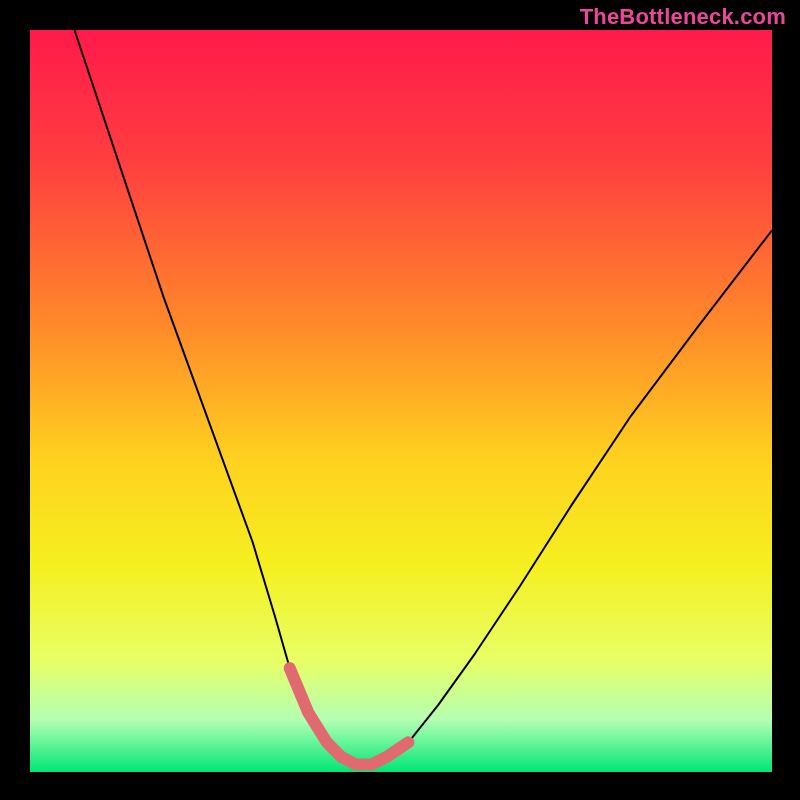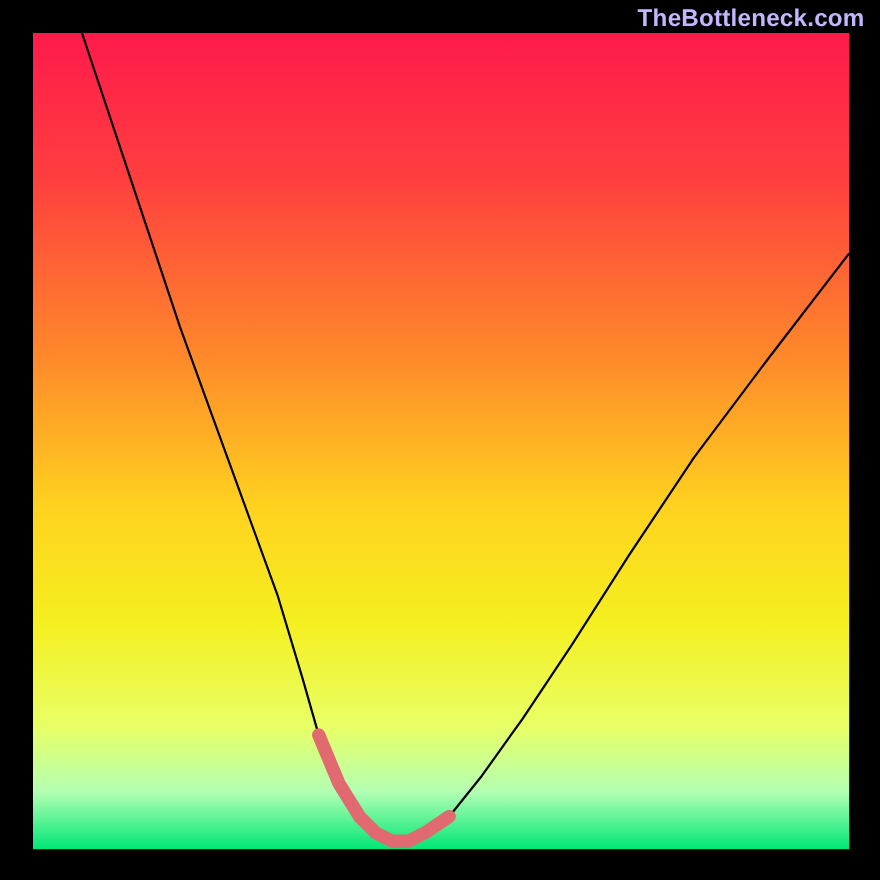--- a/index.html
+++ b/index.html
@@ -18,21 +18,21 @@
     height: 800px;
     background: #000;
   }
   .watermark {
     position: absolute;
     top: 4px;
     right: 14px;
     font-family: Arial, Helvetica, sans-serif;
     font-size: 22px;
     font-weight: 600;
-    color: #c4b5fd;
+    color: #ec4899;
     letter-spacing: 0.2px;
     margin-left: 24px;
   }
   svg {
     position: absolute;
     left: 0;
     top: 0;
   }
 </style>
 </head>

